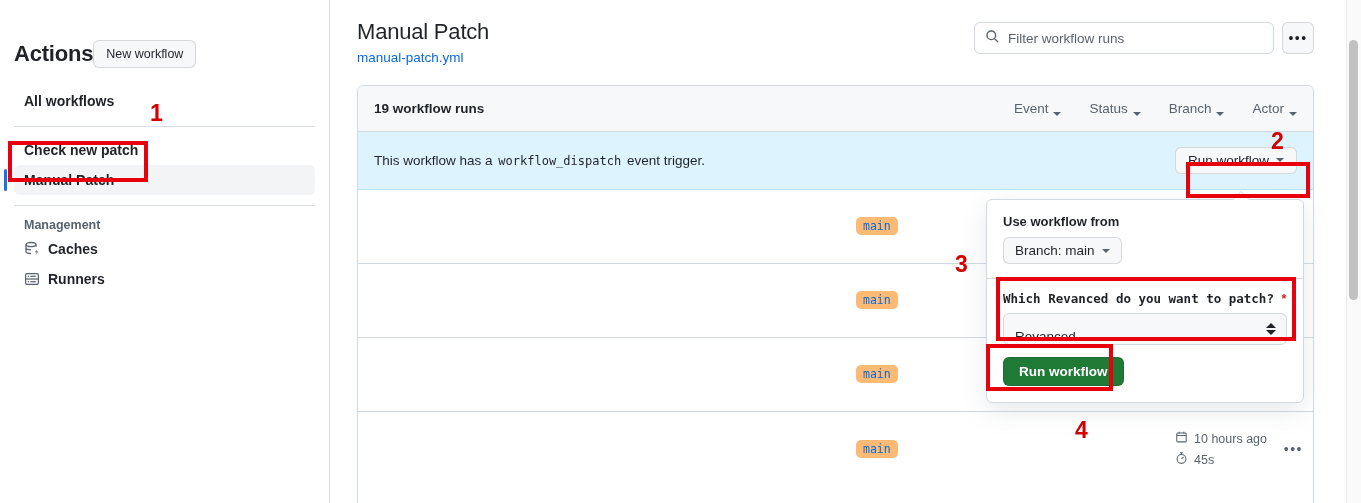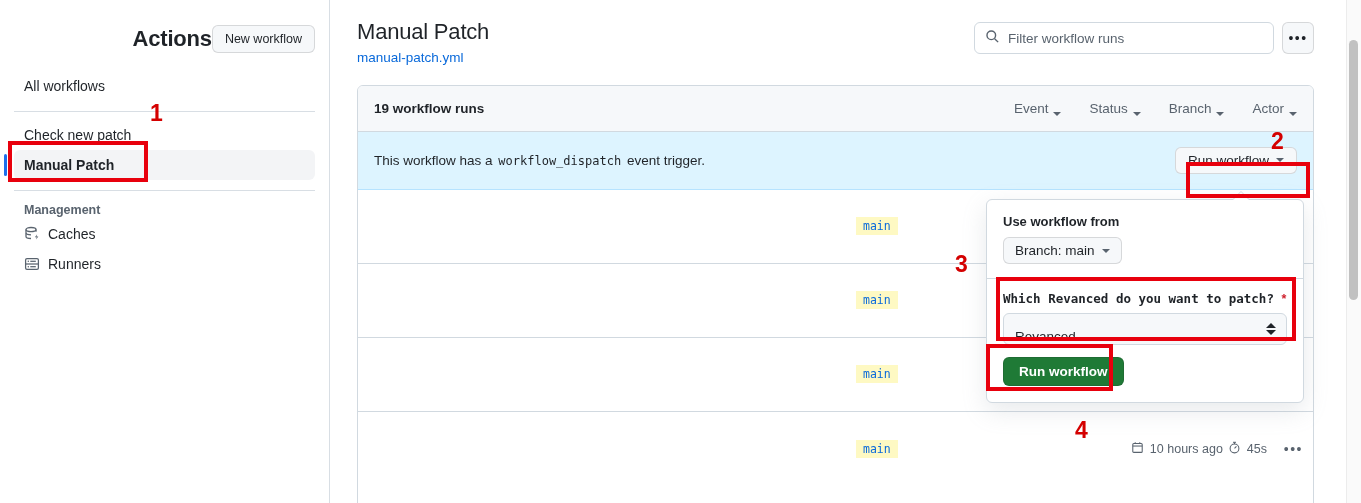--- a/index.html
+++ b/index.html
@@ -19,36 +19,37 @@
   }
 
   
   .sidebar {
     position:absolute; left:0; top:0; width:330px; height:503px;
     background:#fff;
     border-right:1px solid #d8dee4;
     padding:0 14px;
   }
   .sidebar-head {
-    display:flex; align-items:center; justify-content:flex-end;
-    padding-top:25px; padding-bottom:6px;
+    display:flex; align-items:center; justify-content:flex-start;
+    padding-top:16px; padding-bottom:6px;margin-top:24px;
   }
   .sidebar-title { font-size:22px; font-weight:700; letter-spacing:-.2px; color:#1f2328; }
   .new-workflow-btn {
     font-size:12.5px; color:#1f2328;
     background:#f6f8fa; border:1px solid rgba(31,35,40,.15);
     border-radius:6px; padding:5px 12px; line-height:1.3;
     white-space:nowrap; cursor:pointer;
   }
   .side-list { margin-top:12px; }
   .side-item {
     display:flex; align-items:center; gap:8px;
     font-size:14px; color:#1f2328;
     padding:7px 10px; border-radius:6px; cursor:pointer;
     position:relative;
+    font-weight:bold;
   }
   .side-item.selected {
     background:#f3f4f6; font-weight:600;
   }
   .side-item.selected::before{
     content:""; position:absolute; left:-10px; top:4px;
     width:3px; height:22px; background:#1f6feb; border-radius:6px;
   }
   .side-sep { height:1px; background:#d8dee4; margin:10px 0 8px 0; }
   .side-group-label {
@@ -114,25 +115,25 @@
     font-size:13.5px; color:#1f2328; padding:5px 12px;
     display:flex; align-items:center; gap:7px; cursor:pointer; white-space:nowrap;
   }
 
   
   .run-row { height:74px; border-bottom:1px solid #d1d9e0; position:relative; }
   .run-row:last-child{ border-bottom:none; }
   .branch-badge {
     position:absolute; left:498px; top:50%; transform:translateY(-50%);
     font-family:"DejaVu Sans Mono","Liberation Mono",monospace; font-size:11.5px;
-    color:#0969da; background:#fef9c3; border-radius:0; padding:2px 7px; cursor:pointer;
+    color:#0969da; background:#fdba74; border-radius:5px; padding:2px 7px; cursor:pointer;
   }
   .run-meta {
     position:absolute; right:46px; top:50%; transform:translateY(-50%);
-    font-size:12.5px; color:#59636e; display:flex; flex-direction:row; gap:5px;
+    font-size:12.5px; color:#59636e; display:flex; flex-direction:column; gap:5px;
   }
   .meta-line{ display:flex; align-items:center; gap:6px; white-space:nowrap;}
   .row-kebab {
     position:absolute; right:10px; top:50%; transform:translateY(-50%);
     color:#59636e; font-size:14px; letter-spacing:1.5px; cursor:pointer;
   }
 
   
   .dropdown {
     position:absolute; left:986px; top:199px; width:318px;

